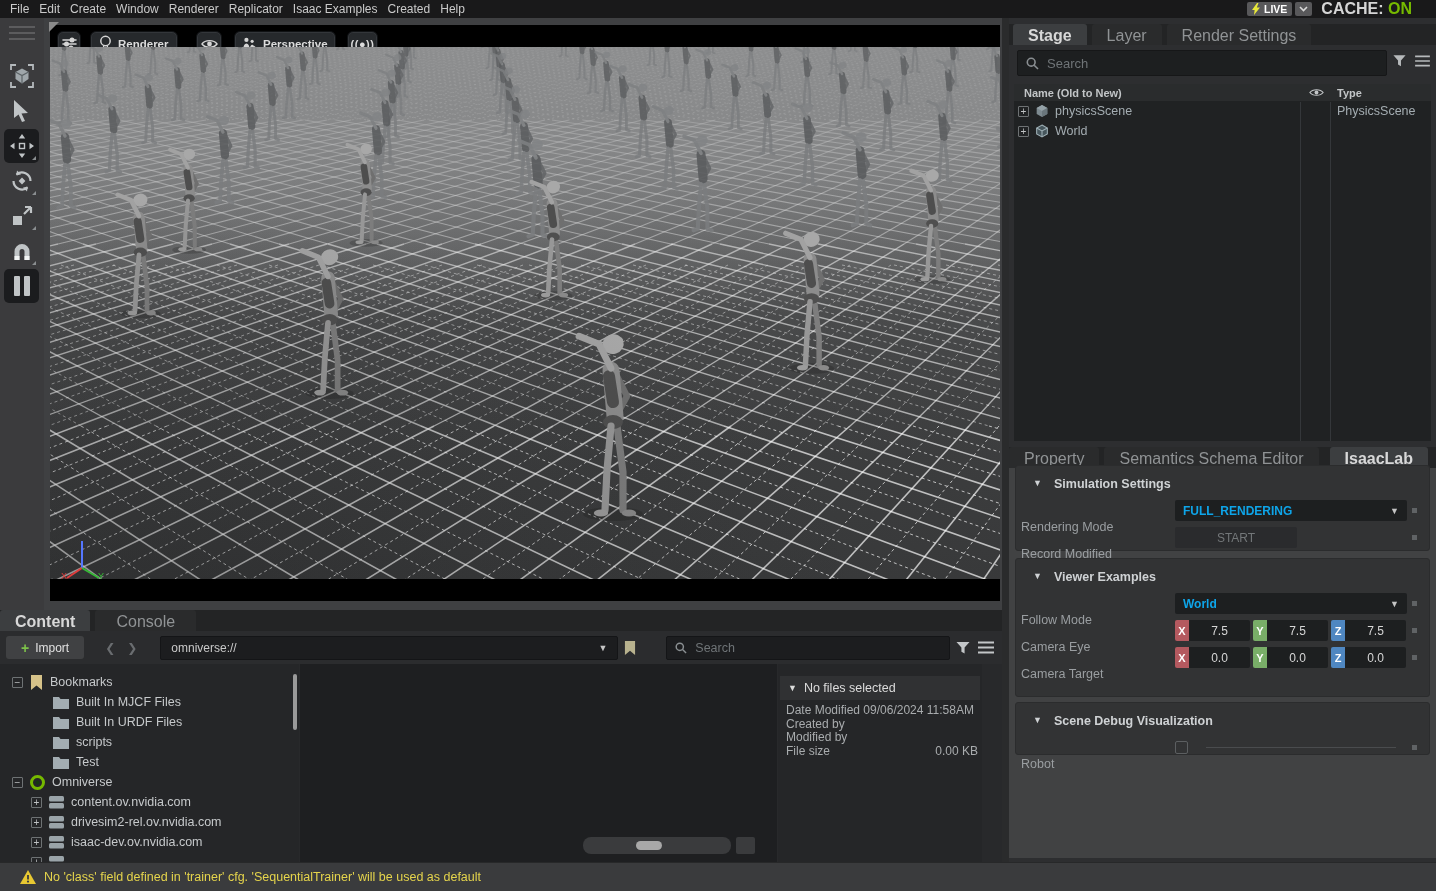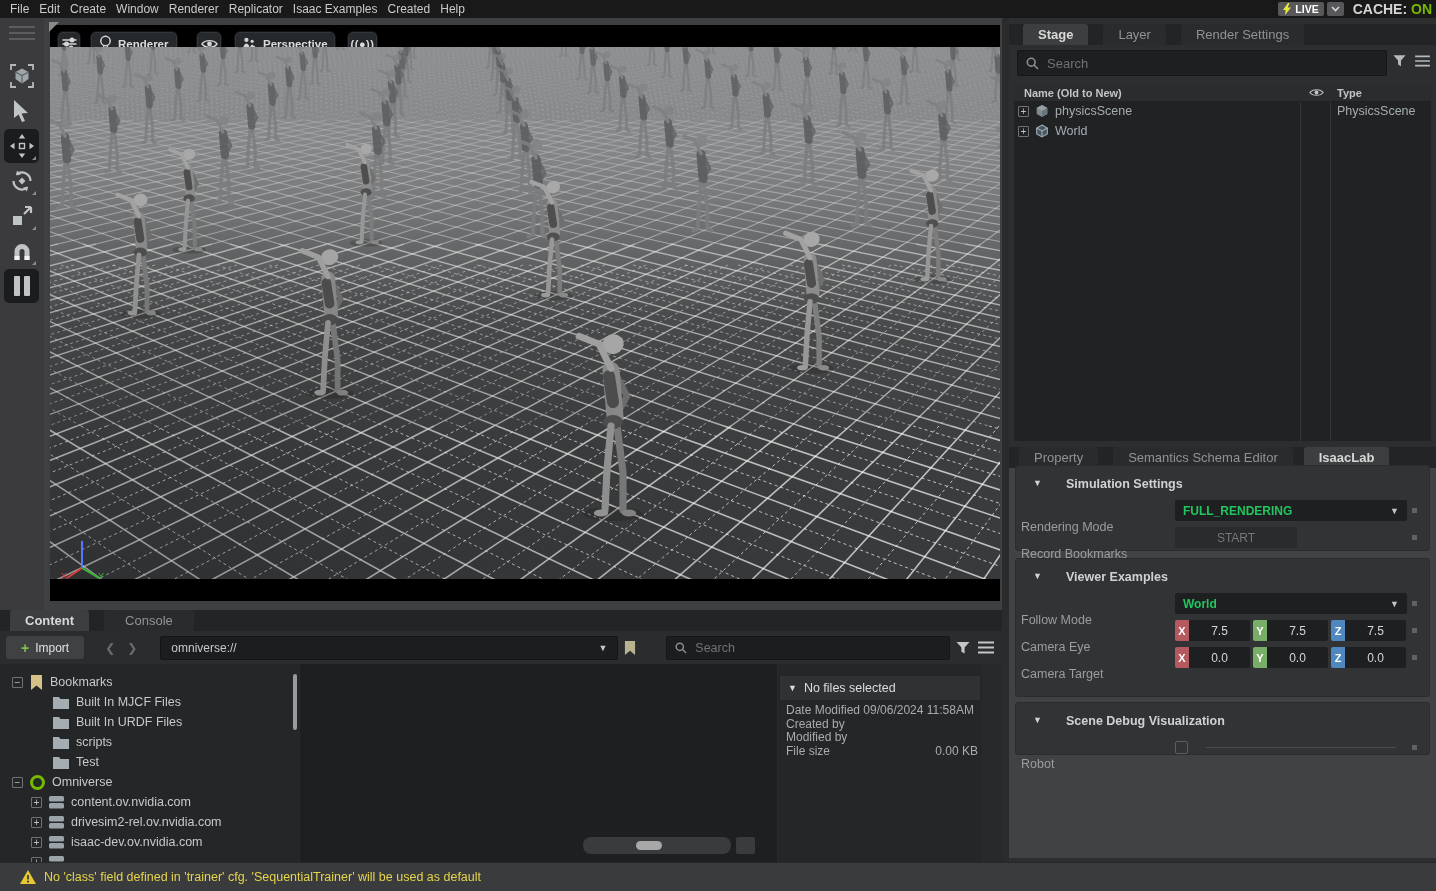--- a/index.html
+++ b/index.html
@@ -8,21 +8,21 @@
 .abs { position:absolute; }
 
 #menubar { left:0; top:0; width:1436px; height:18px; background:#19191a; color:#cacaca;
   font-size:12px; display:flex; align-items:center; }
 #menubar .mi { padding:0 5px; }
 #menubar .sp { flex:1; }
 .livebtn { background:#58585a; border-radius:2px; height:14px; display:flex; align-items:center;
   padding:0 5px; color:#fff; font-size:10.5px; font-weight:bold; margin-right:3px; }
 .livedd { background:#58585a; border-radius:2px; height:14px; width:17px; display:flex;
   align-items:center; justify-content:center; color:#ddd; font-size:8px; margin-right:9px; }
-.cache { color:#d5d5d5; font-size:14px; font-weight:bold; margin-right:4px;}
+.cache { color:#d5d5d5; font-size:16px; font-weight:bold; margin-right:24px;}
 .cache b { color:#76b900; }
 
 #ltool { left:0; top:18px; width:44px; height:592px; background:#3b3b3d; }
 #ltool .grip { margin:8px 9px 0 9px; height:14px;
   background:linear-gradient(#5c5c5e 2px, transparent 2px, transparent 6px, #5c5c5e 6px, #5c5c5e 8px, transparent 8px, transparent 12px, #5c5c5e 12px, #5c5c5e 14px); }
 #licons { margin-top:19px; }
 .ticon { width:35px; height:34px; margin:1px 4px; display:flex; align-items:center;
   justify-content:center; border-radius:5px; position:relative;}
 .ticon.on { background:#1b1c1e; }
 .ticon svg { display:block; }
@@ -35,43 +35,43 @@
   border-right:10px solid transparent; }
 #scene { left:0px; top:22px; width:950px; height:532px; }
 #vptools { left:6px; top:8px; height:26px; display:flex; align-items:flex-start; gap:9px; color:#d8d8d8; }
 #vpbtns { position:absolute; left:0; top:0; width:950px; height:40px; }
 .vbtn { position:absolute; top:6px; background:#26292c; border:1px solid #101214; border-radius:6px;
   height:25px; display:flex; align-items:center; padding:0 10px; font-size:12px; font-weight:bold;
   color:#dcdcdc; box-shadow:0 0 0 1px rgba(90,95,100,0.25) inset; font-size:11.5px;}
 
 #rpanel { left:1009px; top:18px; width:427px; height:844px; background:#2d2e30; }
 .tabbar { display:flex; height:21px; background:#232425; align-items:stretch; }
-.tab { padding:3px 15px 0 15px; font-size:13px; color:#909395; background:#2a2b2c;
-  margin:0 5px 0 10px; border-radius:3px 3px 0 0; white-space:nowrap;}
+.tab { padding:3px 15px 0 15px; font-size:16px; color:#909395; background:#2a2b2c;
+  margin:0 5px 0 0; border-radius:3px 3px 0 0; white-space:nowrap;}
 .tab.on { background:#3c3e40; color:#d8d8d8; font-weight:bold; }
 
 #stg-search { left:8px; top:32px; width:370px; height:26px; background:#1d1f20;
   border:1px solid #161718; border-radius:2px; color:#6f7477; font-size:13px;
   display:flex; align-items:center; padding:0 8px; gap:8px;}
 .hdr { left:5px; top:66px; width:417px; height:17px; background:#2a2c2d; color:#c2c5c7;
   font-size:11px; font-weight:bold; display:flex; align-items:center; }
 #stg-tree { left:5px; top:83px; width:417px; height:340px; background:#202223; }
 .trow { display:flex; align-items:center; height:20px; color:#a4adb2; font-size:12.5px; gap:5px; padding-left:4px;}
 .pbox { width:11px; height:11px; border:1px solid #6e7274; background:transparent; color:#c0c3c5;
   font-size:10px; line-height:9px; text-align:center; border-radius:1px;}
 .colsep { position:absolute; top:84px; height:339px; width:1px; background:#34373a; }
 
 #propbg { position:absolute; left:0; top:443px; width:427px; height:397px; background:#414243; }
 .sect { position:absolute; left:6px; width:415px; background:#323334; border:1px solid #2b2c2d;
   border-radius:3px;}
-.sect h3 { color:#cfd2d4; font-size:12.5px; font-weight:bold; padding:11px 0 6px 50px; position:relative;}
+.sect h3 { color:#cfd2d4; font-size:12.5px; font-weight:bold; padding:11px 0 6px 38px; position:relative;}
 .sect h3:before { content:"▼"; position:absolute; left:17px; top:12px; font-size:9px; color:#cfd2d4;}
 .prow { display:flex; align-items:center; height:27px; color:#9a9ea1; font-size:12.5px; padding-left:5px;}
 .prow .lbl { width:154px;margin-top:32px; }
-.fld { background:#1d1f20; border-radius:2px; height:21px; color:#22c55e; font-size:12px;
+.fld { background:#1d1f20; border-radius:2px; height:21px; color:#0ea5e9; font-size:12px;
   display:flex; align-items:center; }
 .ddown { width:232px; justify-content:space-between; padding:0 8px; font-weight:bold;}
 .ddown:after { content:"▼"; font-size:9px; color:#c5c5c5; }
 .dot { width:5px; height:5px; background:#606365; margin-left:auto; margin-right:12px; }
 .xyz { display:flex; align-items:stretch; height:21px; margin-right:3px; border-radius:2px; overflow:hidden;}
 .xyz .tag { width:14px; display:flex; align-items:center; justify-content:center; color:#fff;
   font-size:11px; font-weight:bold; }
 .xyz .val { width:61px; background:#1d1f20; color:#d6d6d6; font-size:12px; font-weight:normal;
   display:flex; align-items:center; justify-content:center;}
 
@@ -1057,21 +1057,21 @@
         <div class="tab on" style="margin-left:6px;">IsaacLab</div>
     </div>
     <div class="sect" style="top:447px;height:86px;">
       <h3>Simulation Settings</h3>
       <div class="prow">
           <span class="lbl">Rendering Mode</span>
         <div class="fld ddown">FULL_RENDERING</div>
           <div class="dot"></div>
         </div>
       <div class="prow">
-          <span class="lbl">Record Bookmarks</span>
+          <span class="lbl">Record Modified</span>
         <div class="fld" style="width:122px;justify-content:center;color:#737779;background:#2a2b2d;">START</div>
         <div class="dot"></div>
         </div>
     </div>
     <div class="sect" style="top:540px;height:139px;">
       <h3>Viewer Examples</h3>
       <div class="prow">
           <span class="lbl">Follow Mode</span>
         <div class="fld ddown">World</div>
           <div class="dot"></div>

